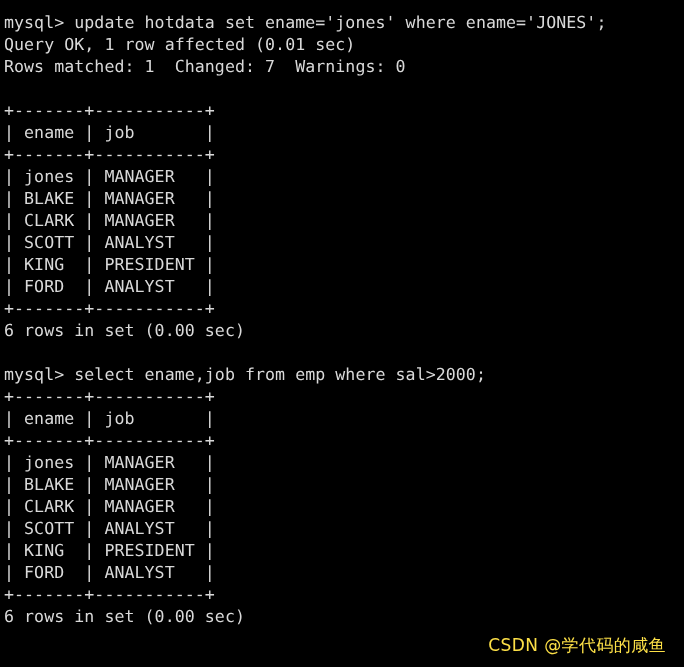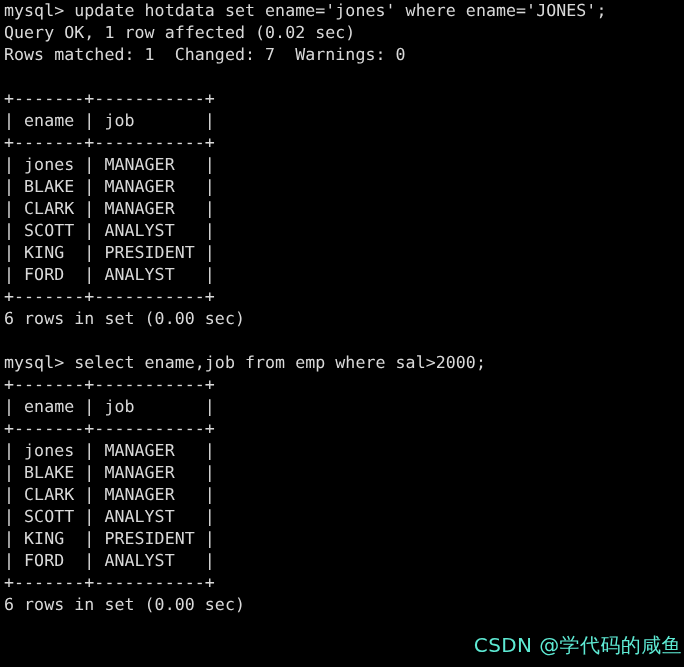--- a/index.html
+++ b/index.html
@@ -14,54 +14,54 @@
     position: relative;
     font-family: "DejaVu Sans Mono", "Liberation Mono", monospace;
   }
   #terminal {
     position: absolute;
     left: 0;
     top: 0;
     width: 684px;
     height: 667px;
     background: #000000;
-    padding: 0 0 0 4px;
+    padding: 12px 0 0 4px;
     box-sizing: border-box;
   }
   .line {
     font-family: "DejaVu Sans Mono", "Liberation Mono", monospace;
     font-size: 16.6px;
     line-height: 22px;
     height: 22px;
     color: #d9d9d9;
     white-space: pre;
     letter-spacing: 0.05px;
     text-rendering: geometricPrecision;
   }
   .line.blank {
     color: transparent;
   }
   #watermark {
     position: absolute;
-    right: 2px;
+    right: 18px;
     bottom: 12px;
     font-family: "DejaVu Sans", "Liberation Sans", sans-serif;
-    font-size: 20px;
+    font-size: 17px;
     line-height: 20px;
-    color: #5eead4;
+    color: #fde047;
     white-space: pre;
     letter-spacing: 0.4px;
   }
 </style>
 </head>
 <body>
 
 <div id="terminal">
   <div class="line">mysql&gt; update hotdata set ename='jones' where ename='JONES';</div>
-  <div class="line">Query OK, 1 row affected (0.02 sec)</div>
+  <div class="line">Query OK, 1 row affected (0.01 sec)</div>
   <div class="line">Rows matched: 1  Changed: 7  Warnings: 0</div>
   <div class="line blank"></div>
   <div class="line">+-------+-----------+</div>
   <div class="line">| ename | job       |</div>
   <div class="line">+-------+-----------+</div>
   <div class="line">| jones | MANAGER   |</div>
   <div class="line">| BLAKE | MANAGER   |</div>
   <div class="line">| CLARK | MANAGER   |</div>
   <div class="line">| SCOTT | ANALYST   |</div>
   <div class="line">| KING  | PRESIDENT |</div>

